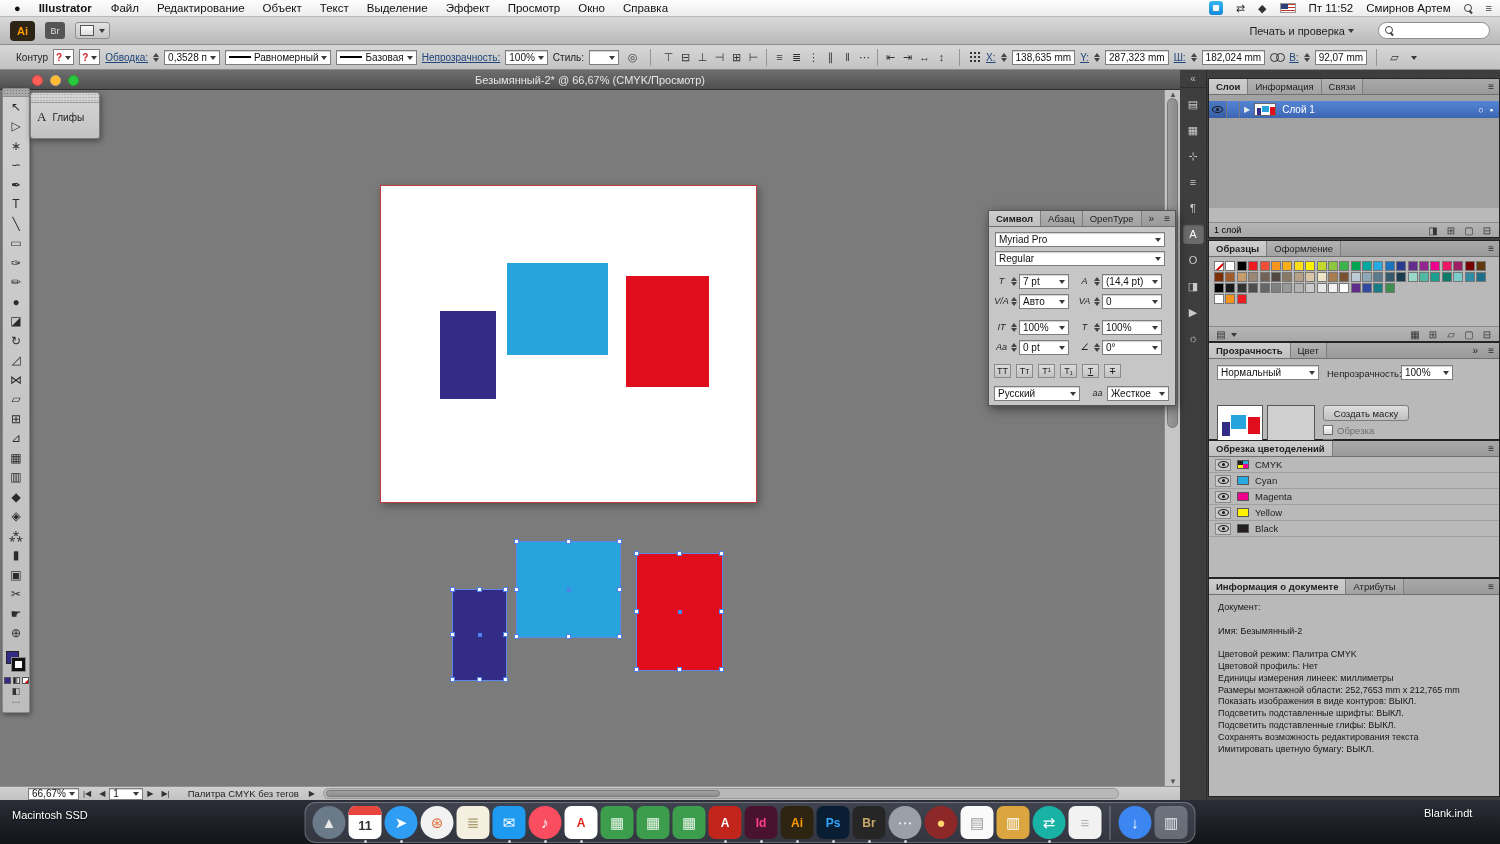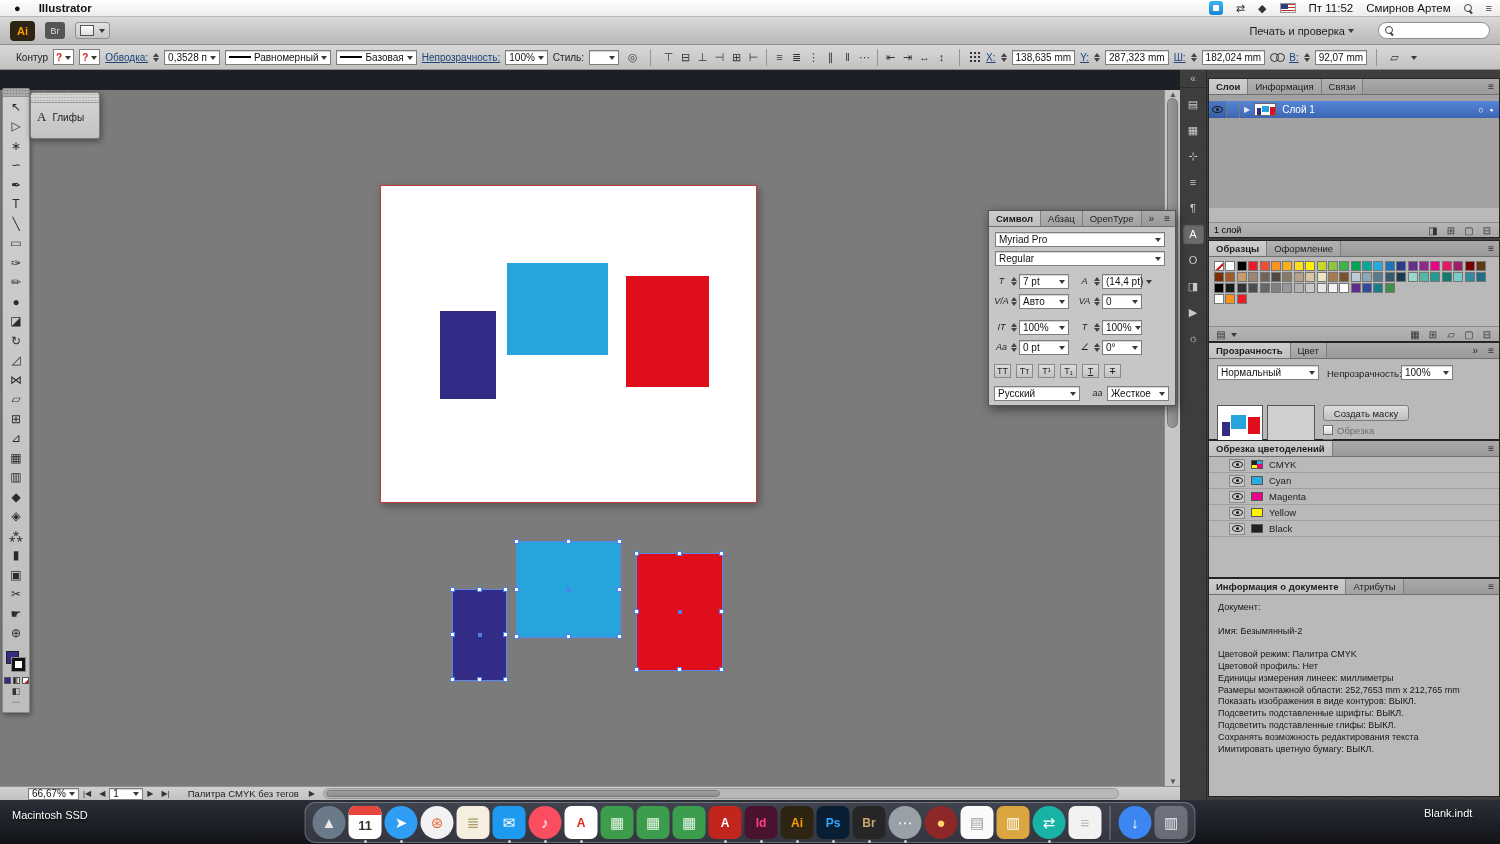--- a/index.html
+++ b/index.html
@@ -105,21 +105,21 @@
 .ptabs{display:flex;align-items:stretch;height:16px;background:linear-gradient(#a9a9a9,#9a9a9a);border-bottom:1px solid #707070;font-size:9.5px;color:#1d1d1d}
 .ptab{display:flex;align-items:center;padding:0 7px;border-right:1px solid #7d7d7d;background:linear-gradient(#b2b2b2,#a2a2a2);white-space:nowrap}
 .ptab.active{background:linear-gradient(#cecece,#c0c0c0);font-weight:bold}
 .ptab-sp{flex:1}
 .pmenu{display:flex;align-items:center;padding:0 5px;color:#2a2a2a;font-size:10px}
 .cp-sel{position:absolute;left:6px;right:10px;height:30px}
 .cp-sel .fld{width:100%;height:15px}
 .cp-sel .fld span{flex:1}
 .cp-row{position:absolute;left:5px;right:5px;display:flex;align-items:center;gap:2px;height:16px}
 .cp-ic{width:15px;text-align:center;font-size:9px;color:#222;font-style:italic;flex:none}
-.cpf1{width:50px}.cpf2{width:40px}
+.cpf1{width:50px}.cpf2{width:60px}
 .cpf1 span,.cpf2 span{flex:1}
 .c2{margin-left:6px}
 .fmt-btn{width:17px;height:14px;border:1px solid #8a8a8a;background:linear-gradient(#dcdcdc,#c2c2c2);display:inline-flex;align-items:center;justify-content:center;font-size:9px;color:#222;margin-right:3px}
 .fmt-btn.u{text-decoration:underline}
 .fmt-btn.s{text-decoration:line-through}
 
 
 #rightdock{position:absolute;left:1180px;top:70px;width:320px;height:730px;background:#3d3d3d;z-index:12;background-image:radial-gradient(rgba(255,255,255,.03) 1px,transparent 1px);background-size:3px 3px}
 #pstrip{position:absolute;left:0;top:0;width:27px;height:730px;border-right:1px solid #2a2a2a}
 .strip-head{color:#bbb;font-size:10px;text-align:center;padding:3px 0;border-bottom:1px solid #2e2e2e}
@@ -152,21 +152,21 @@
 .sw-none::after{content:"";position:absolute;left:-2px;top:3.5px;width:14px;height:1.6px;background:#d00;transform:rotate(-45deg)}
 
 
 .tp-thumb1{position:absolute;left:8px;top:46px;width:46px;height:42px;background:#fff;border:1px solid #555}
 .tp-thumb1 i{position:absolute}
 .tp-thumb2{position:absolute;left:58px;top:46px;width:48px;height:42px;background:#cfcfcf;border:1px solid #555}
 .tp-btn{position:absolute;left:114px;top:46px;width:86px;height:16px;border:1px solid #7c7c7c;border-radius:3px;background:linear-gradient(#dedede,#bfbfbf);display:flex;align-items:center;justify-content:center;font-size:9.5px;color:#222}
 .tp-cb{position:absolute;left:114px;display:flex;align-items:flex-start;gap:4px;color:#6e6e6e}
 
 
-.sep-row{display:flex;align-items:center;height:16px;border-bottom:1px solid #a0a0a0;padding-left:20px;gap:6px}
+.sep-row{display:flex;align-items:center;height:16px;border-bottom:1px solid #a0a0a0;padding-left:6px;gap:6px}
 .sepeye{width:16px;height:12px;border:1px solid #8a8a8a;background:#c9c9c9;display:flex;align-items:center;justify-content:center}
 .chip{width:12px;height:9px;border:1px solid #555;flex:none}
 .chip-cmyk{background:conic-gradient(#29abe2 0 25%,#ec008c 0 50%,#fff200 0 75%,#231f20 0)}
 .ovp-row{display:flex;align-items:center;gap:5px;padding:5px 0 4px 6px}
 
 
 #di-lines{padding:7px 9px;font-size:9px;line-height:11.8px;color:#161616}
 
 
 #desktop{position:absolute;left:0;top:800px;width:1500px;height:44px;background:linear-gradient(#2b2e37,#121418);z-index:8}
@@ -182,20 +182,31 @@
 .dock-sep{width:1px;height:34px;background:rgba(255,255,255,.35);margin:0 5px;flex:none}
 </style>
 </head>
 <body>
 
 <div id="app">
 
   <div id="menubar">
     <span class="mb-apple">●</span>
     <span class="mb-app">Illustrator</span>
+    <span id="mb-menus" style="display:flex">
+        <span class="mb-item">Файл</span>
+        <span class="mb-item">Редактирование</span>
+        <span class="mb-item">Объект</span>
+        <span class="mb-item">Текст</span>
+        <span class="mb-item">Выделение</span>
+        <span class="mb-item">Эффект</span>
+        <span class="mb-item">Просмотр</span>
+        <span class="mb-item">Окно</span>
+        <span class="mb-item">Справка</span>
+      </span>
     <span class="mb-right">
       <span class="mb-blueapp"></span>
       <span class="mb-ic">⇄</span>
       <span class="mb-ic">◆</span>
       <span class="flag">
           <i></i>
         </span>
       <span>Пт 11:52</span>
       <span>Смирнов Артем</span>
       <span class="mag"></span>
@@ -315,20 +326,28 @@
         <i class="sd"></i>
       </span>
     <span class="fld">
         <span>92,07 mm</span>
       </span>
     <i class="csep"></i>
     <span class="cic">▱</span>
       <i class="dar"></i>
   </div>
 
+  <div id="titlebar">
+    <span class="lights">
+      <span class="light l-red"></span>
+      <span class="light l-yel"></span>
+      <span class="light l-grn"></span>
+    </span>
+    <span>Безымянный-2* @ 66,67% (CMYK/Просмотр)</span>
+  </div>
 
   <div id="canvas">
     <div id="artboard" style="left: 380px; top: 95px; width: 377px; height: 318px;"></div>
     <div id="artlayer">
         <div class="art-rect" style="left: 440px; top: 221px; width: 56px; height: 88px; background: var(--navy);"></div>
         <div class="art-rect" style="left: 507px; top: 173px; width: 101px; height: 92px; background: var(--cyan);"></div>
         <div class="art-rect" style="left: 626px; top: 186px; width: 83px; height: 111px; background: var(--red);"></div>
         <div class="art-rect sel" style="left: 517px; top: 452px; width: 103px; height: 95px; background: var(--cyan);">
           <span class="h" style="left: 0%; top: 0%; margin: -3px 0px 0px -3px;"></span>
           <span class="h" style="left: 50%; top: 0%; margin: -3px 0px 0px -3px;"></span>

